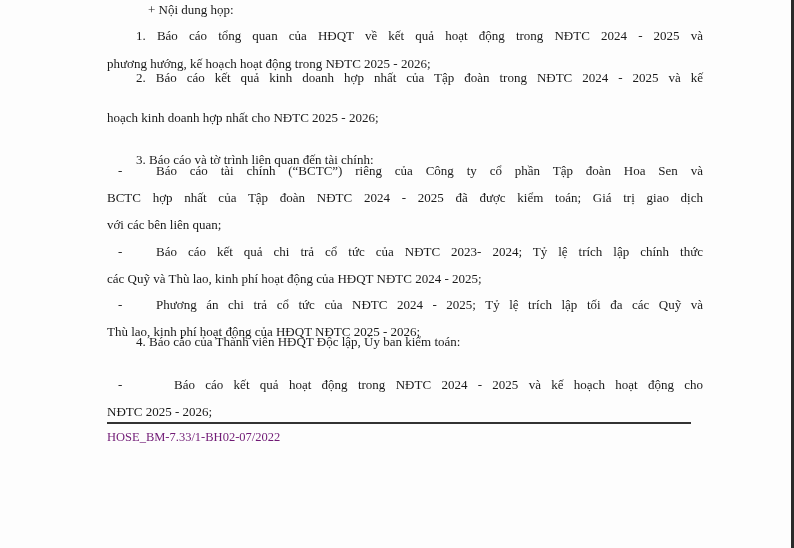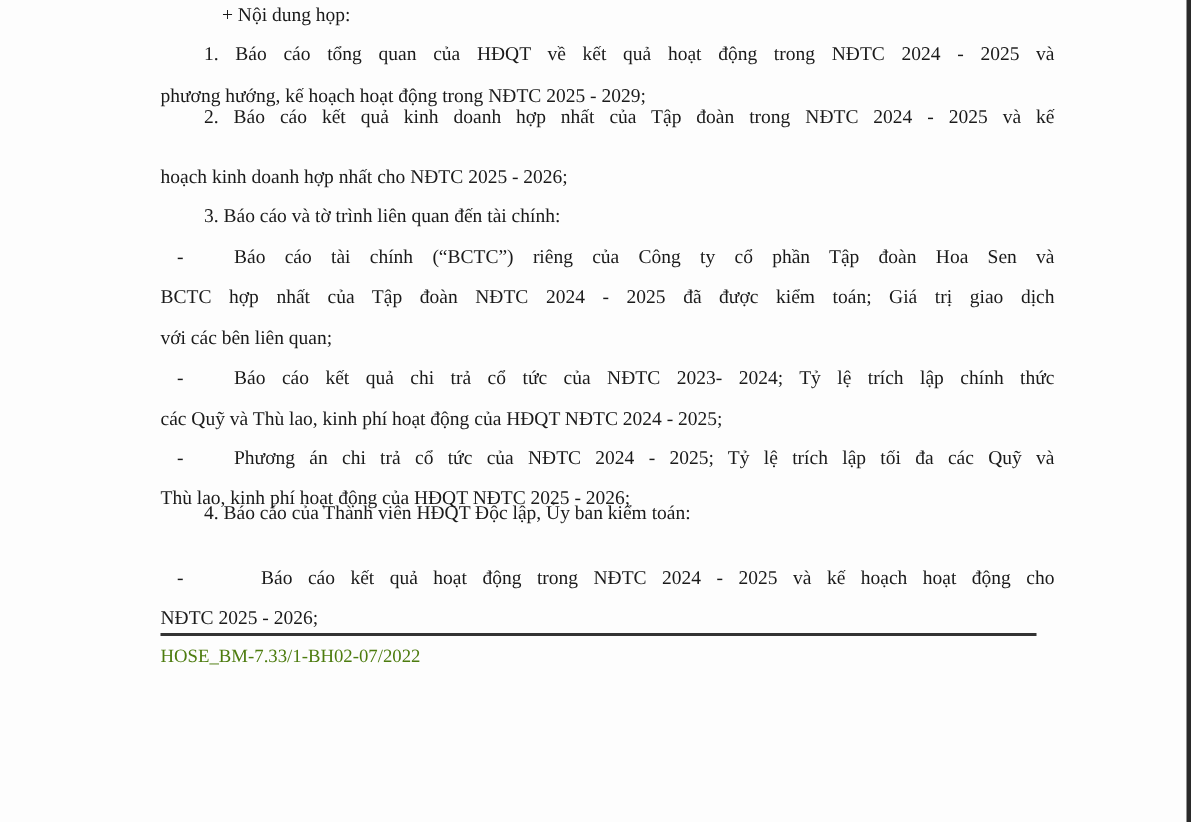--- a/index.html
+++ b/index.html
@@ -8,35 +8,35 @@
     background:#fdfdfd;
     font-family:"Liberation Serif", "DejaVu Serif", serif;
     color:#1a1a1a;
   }
   .edge { position:absolute; right:0; top:0; width:3px; height:548px; background:#2a2a2a; }
   .line {
     position:absolute; font-size:13px; white-space:nowrap; line-height:20px;
   }
   .dash { display:inline-block; width:38px; }
   .rule { position:absolute; left:107px; top:422px; width:584px; height:1.5px; background:#333; }
-  .footer { position:absolute; left:107px; top:429px; font-size:12.5px; line-height:16px; color:#4d7c0f; }
+  .footer { position:absolute; left:107px; top:429px; font-size:12.5px; line-height:16px; color:#701a75; }
 </style>
 </head>
 <body>
 
 <div class="edge"></div>
 
 <div class="line" style="left:148px; top:0px;">+ Nội dung họp:</div>
 
 <div id="body-lines">
     <div class="line" style="left: 136px; top: 26px; width: 567px; text-align: justify; text-align-last: justify; white-space: normal;">1. Báo cáo tổng quan của HĐQT về kết quả hoạt động trong NĐTC 2024 - 2025 và</div>
-    <div class="line" style="left: 107px; top: 54px;">phương hướng, kế hoạch hoạt động trong NĐTC 2025 - 2029;</div>
+    <div class="line" style="left: 107px; top: 54px;">phương hướng, kế hoạch hoạt động trong NĐTC 2025 - 2026;</div>
     <div class="line" style="left: 136px; top: 68px; width: 567px; text-align: justify; text-align-last: justify; white-space: normal;">2. Báo cáo kết quả kinh doanh hợp nhất của Tập đoàn trong NĐTC 2024 - 2025 và kế</div>
     <div class="line" style="left: 107px; top: 108px;">hoạch kinh doanh hợp nhất cho NĐTC 2025 - 2026;</div>
-    <div class="line" style="left: 136px; top: 134px; text-align: right;">3. Báo cáo và tờ trình liên quan đến tài chính:</div>
+    <div class="line" style="left: 136px; top: 150px; text-align: right;">3. Báo cáo và tờ trình liên quan đến tài chính:</div>
     <div class="line" style="left: 118px; top: 161px; width: 585px; text-align: justify; text-align-last: justify; white-space: normal; display: flex;">
       <span class="dash">-</span>
       <span style="flex: 1 1 0%; text-align: justify; text-align-last: justify;">Báo cáo tài chính (“BCTC”) riêng của Công ty cổ phần Tập đoàn Hoa Sen và</span>
     </div>
     <div class="line" style="left: 107px; top: 188px; width: 596px; text-align: justify; text-align-last: justify; white-space: normal;">BCTC hợp nhất của Tập đoàn NĐTC 2024 - 2025 đã được kiểm toán; Giá trị giao dịch</div>
     <div class="line" style="left: 107px; top: 215px;">với các bên liên quan;</div>
     <div class="line" style="left: 118px; top: 242px; width: 585px; text-align: justify; text-align-last: justify; white-space: normal; display: flex;">
       <span class="dash">-</span>
       <span style="flex: 1 1 0%; text-align: justify; text-align-last: justify;">Báo cáo kết quả chi trả cổ tức của NĐTC 2023- 2024; Tỷ lệ trích lập chính thức</span>
     </div>

